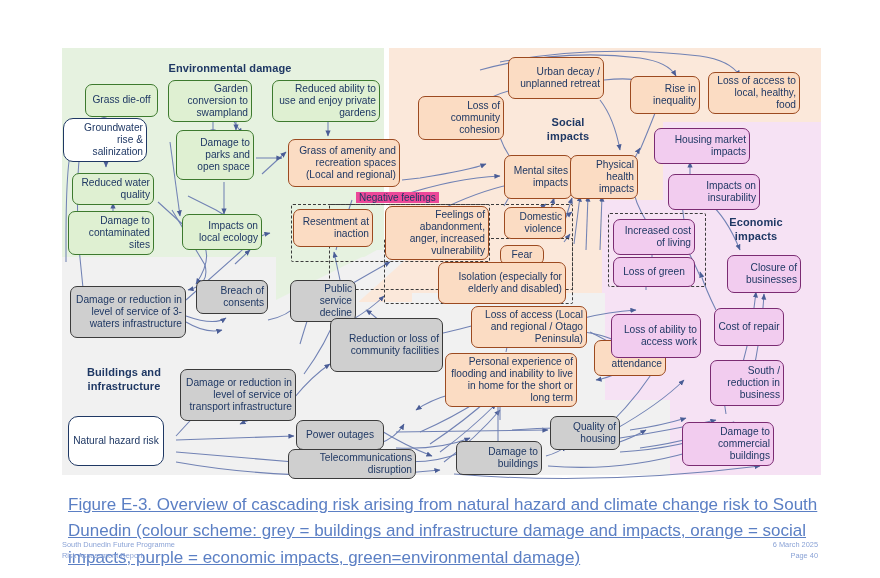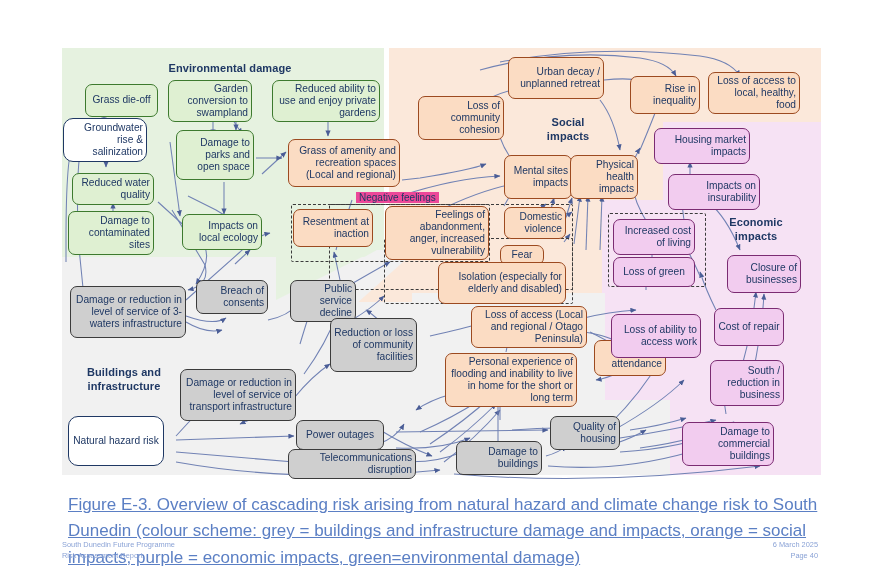--- a/index.html
+++ b/index.html
@@ -255,21 +255,21 @@
   <div class="node purple" style="left:613px;top:257px;width:82px;height:30px;">Loss of green</div>
   <div class="node purple" style="left:611px;top:290px;width:90px;height:44px;margin-top:24px;">Loss of ability to access work</div>
   <div class="node purple" style="left:727px;top:255px;width:74px;height:38px;">Closure of businesses</div>
   <div class="node purple" style="left:714px;top:308px;width:70px;height:38px;">Cost of repair</div>
   <div class="node purple" style="left:710px;top:360px;width:74px;height:46px;">South / reduction in business</div>
   <div class="node purple" style="left:682px;top:422px;width:92px;height:44px;">Damage to commercial buildings</div>
 
   <div class="node grey" style="left:70px;top:286px;width:116px;height:52px;">Damage or reduction in level of service of 3-waters infrastructure</div>
   <div class="node grey" style="left:196px;top:280px;width:72px;height:34px;">Breach of consents</div>
   <div class="node grey" style="left:290px;top:280px;width:66px;height:42px;">Public service decline</div>
-  <div class="node grey" style="left:330px;top:318px;width:87px;height:54px;">Reduction or loss of community facilities</div>
+  <div class="node grey" style="left:330px;top:318px;width:113px;height:54px;">Reduction or loss of community facilities</div>
   <div class="node grey" style="left:180px;top:369px;width:116px;height:52px;">Damage or reduction in level of service of transport infrastructure</div>
   <div class="node grey" style="left:296px;top:420px;width:88px;height:30px;">Power outages</div>
   <div class="node grey" style="left:288px;top:449px;width:128px;height:30px;">Telecommunications disruption</div>
   <div class="node grey" style="left:456px;top:441px;width:86px;height:34px;padding-left:17px;">Damage to buildings</div>
   <div class="node grey" style="left:550px;top:416px;width:70px;height:34px;">Quality of housing</div>
   <div class="node white" style="left:68px;top:416px;width:96px;height:50px;">Natural hazard risk</div>
 
   <div id="caption">Figure E-3. Overview of cascading risk arising from natural hazard and climate change risk to South Dunedin (colour scheme: grey = buildings and infrastructure damage and impacts, orange = social impacts, purple = economic impacts, green=environmental damage)</div>
   <div id="foot-left">
     <div>South Dunedin Future Programme</div>

